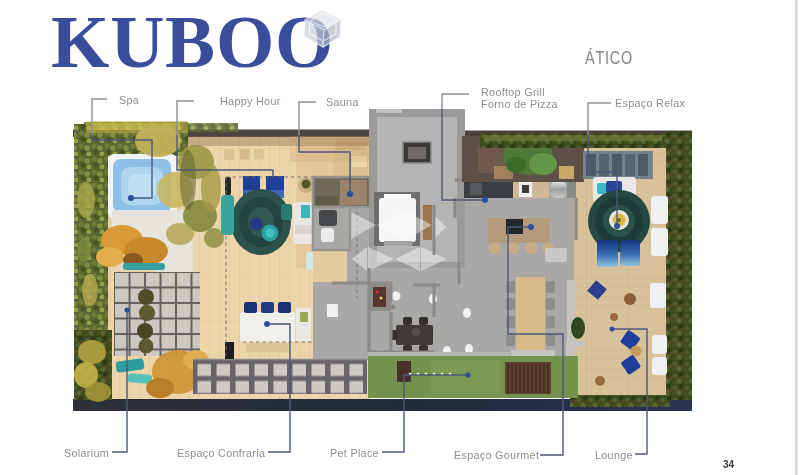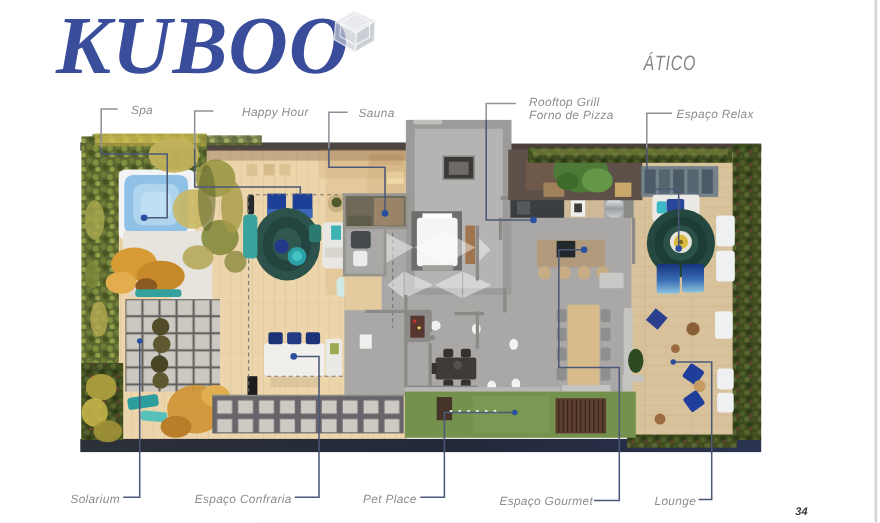--- a/index.html
+++ b/index.html
@@ -1,16 +1,16 @@
 <!DOCTYPE html>
 <html><head>
 <meta charset="utf-8">
 <style>
 html,body{margin:0;padding:0;background:#ffffff;}
-#page{position:relative;width:800px;height:475px;overflow:hidden;background:#c4b5fd;font-family:"Liberation Sans",sans-serif;font-style:italic;}
+#page{position:relative;width:800px;height:475px;overflow:hidden;background:#eab308;font-family:"Liberation Sans",sans-serif;}
 </style>
 </head>
 <body>
 <div id="page">
 <svg width="800" height="475" viewBox="0 0 800 475" xmlns="http://www.w3.org/2000/svg">
 <defs>
 <pattern id="hedge" width="13" height="13" patternUnits="userSpaceOnUse">
   <rect width="13" height="13" fill="#5a662f"></rect>
   <circle cx="3" cy="3" r="2.6" fill="#6e7c38"></circle>
   <circle cx="9" cy="5" r="2.8" fill="#81903f"></circle>

